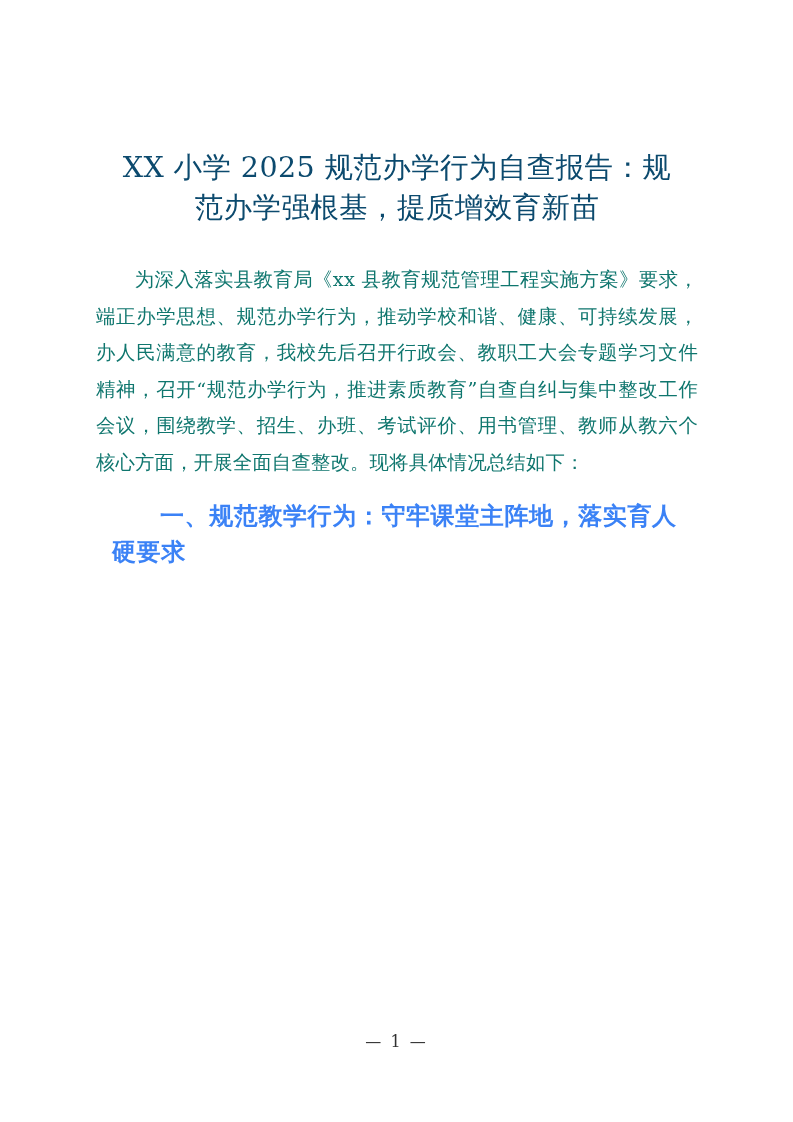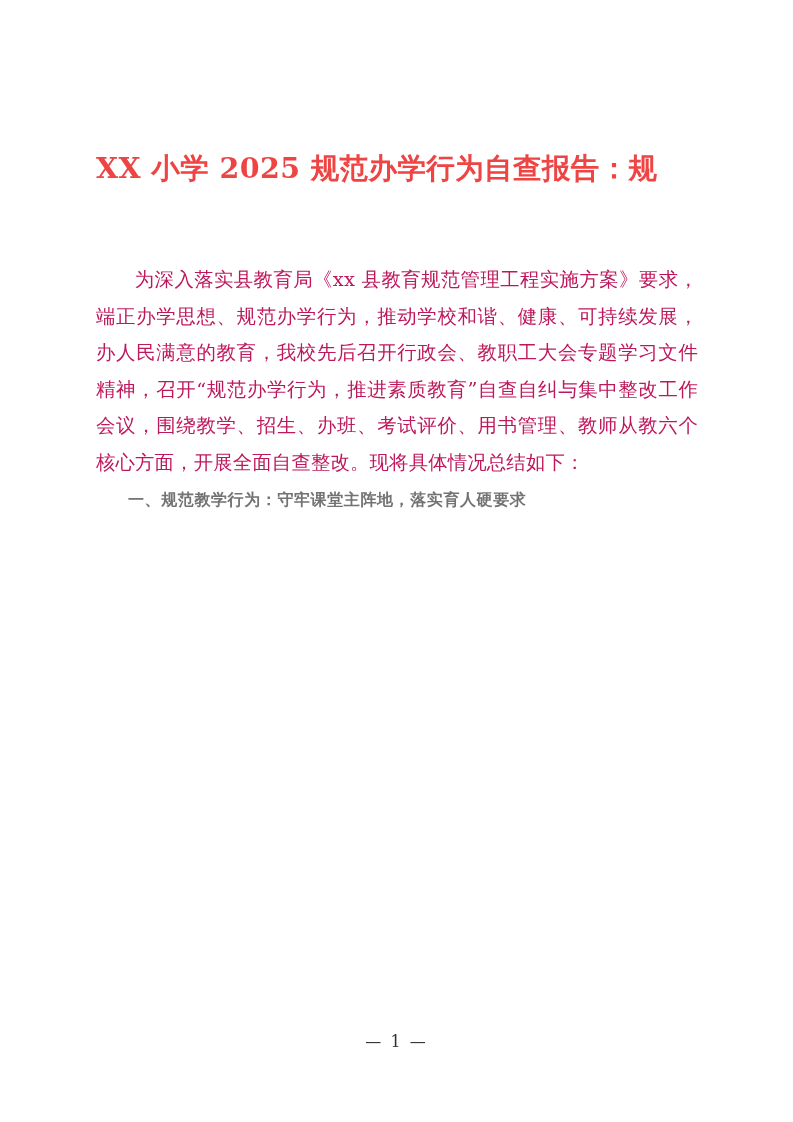--- a/index.html
+++ b/index.html
@@ -25,59 +25,59 @@
     height: 1122px;
     background: #ffffff;
   }
 
   
   .doc-title {
     position: absolute;
     left: 96px;
     top: 148px;
     width: 602px;
-    text-align: left;
+    text-align: center;
     font-family: "DejaVu Serif", "Liberation Serif", serif;
-    font-weight: 700;
+    font-weight: 400;
     font-size: 28.5px;
     line-height: 40px;
     letter-spacing: 0.4px;
-    color: #ef4444;
+    color: #0c4a6e;
   }
 
   
   .body-area {
     position: absolute;
     left: 96px;
     top: 262px;
     width: 602px;
   }
 
   p.para {
     margin: 0;
     font-size: 19.4px;
     line-height: 36.6px;
     text-align: justify;
     text-justify: inter-character;
     text-indent: 2em;
     letter-spacing: 0.15px;
-    color: #be185d;
+    color: #0f766e;
     font-family: "DejaVu Serif", "Liberation Serif", serif;
     word-break: break-all;
   }
 
   
   p.section-heading {
-    margin: 0;
-    font-size: 16px;
+    margin: 16px;
+    font-size: 24px;
     line-height: 36.6px;
     text-indent: 2em;
     font-weight: 700;
     letter-spacing: 0.6px;
-    color: #737373;
+    color: #3b82f6;
     font-family: "DejaVu Serif", "Liberation Serif", serif;
   }
 
   
   p.para-open {
     text-align: justify;
   }
 
   
   .page-footer {
@@ -92,20 +92,21 @@
     font-family: "DejaVu Serif", "Liberation Serif", serif;
   }
 </style>
 </head>
 <body>
 
 <div class="page">
 
   <div class="doc-title">
     <div>XX 小学 2025 规范办学行为自查报告：规</div>
+    <div>范办学强根基，提质增效育新苗</div>
   </div>
 
   <div class="body-area">
 
     <p class="para para-open">为深入落实县教育局《xx 县教育规范管理工程实施方案》要求，端正办学思想、规范办学行为，推动学校和谐、健康、可持续发展，办人民满意的教育，我校先后召开行政会、教职工大会专题学习文件精神，召开“规范办学行为，推进素质教育”自查自纠与集中整改工作会议，围绕教学、招生、办班、考试评价、用书管理、教师从教六个核心方面，开展全面自查整改。现将具体情况总结如下：</p>
 
     <p class="section-heading">一、规范教学行为：守牢课堂主阵地，落实育人硬要求</p>
 
 
 

